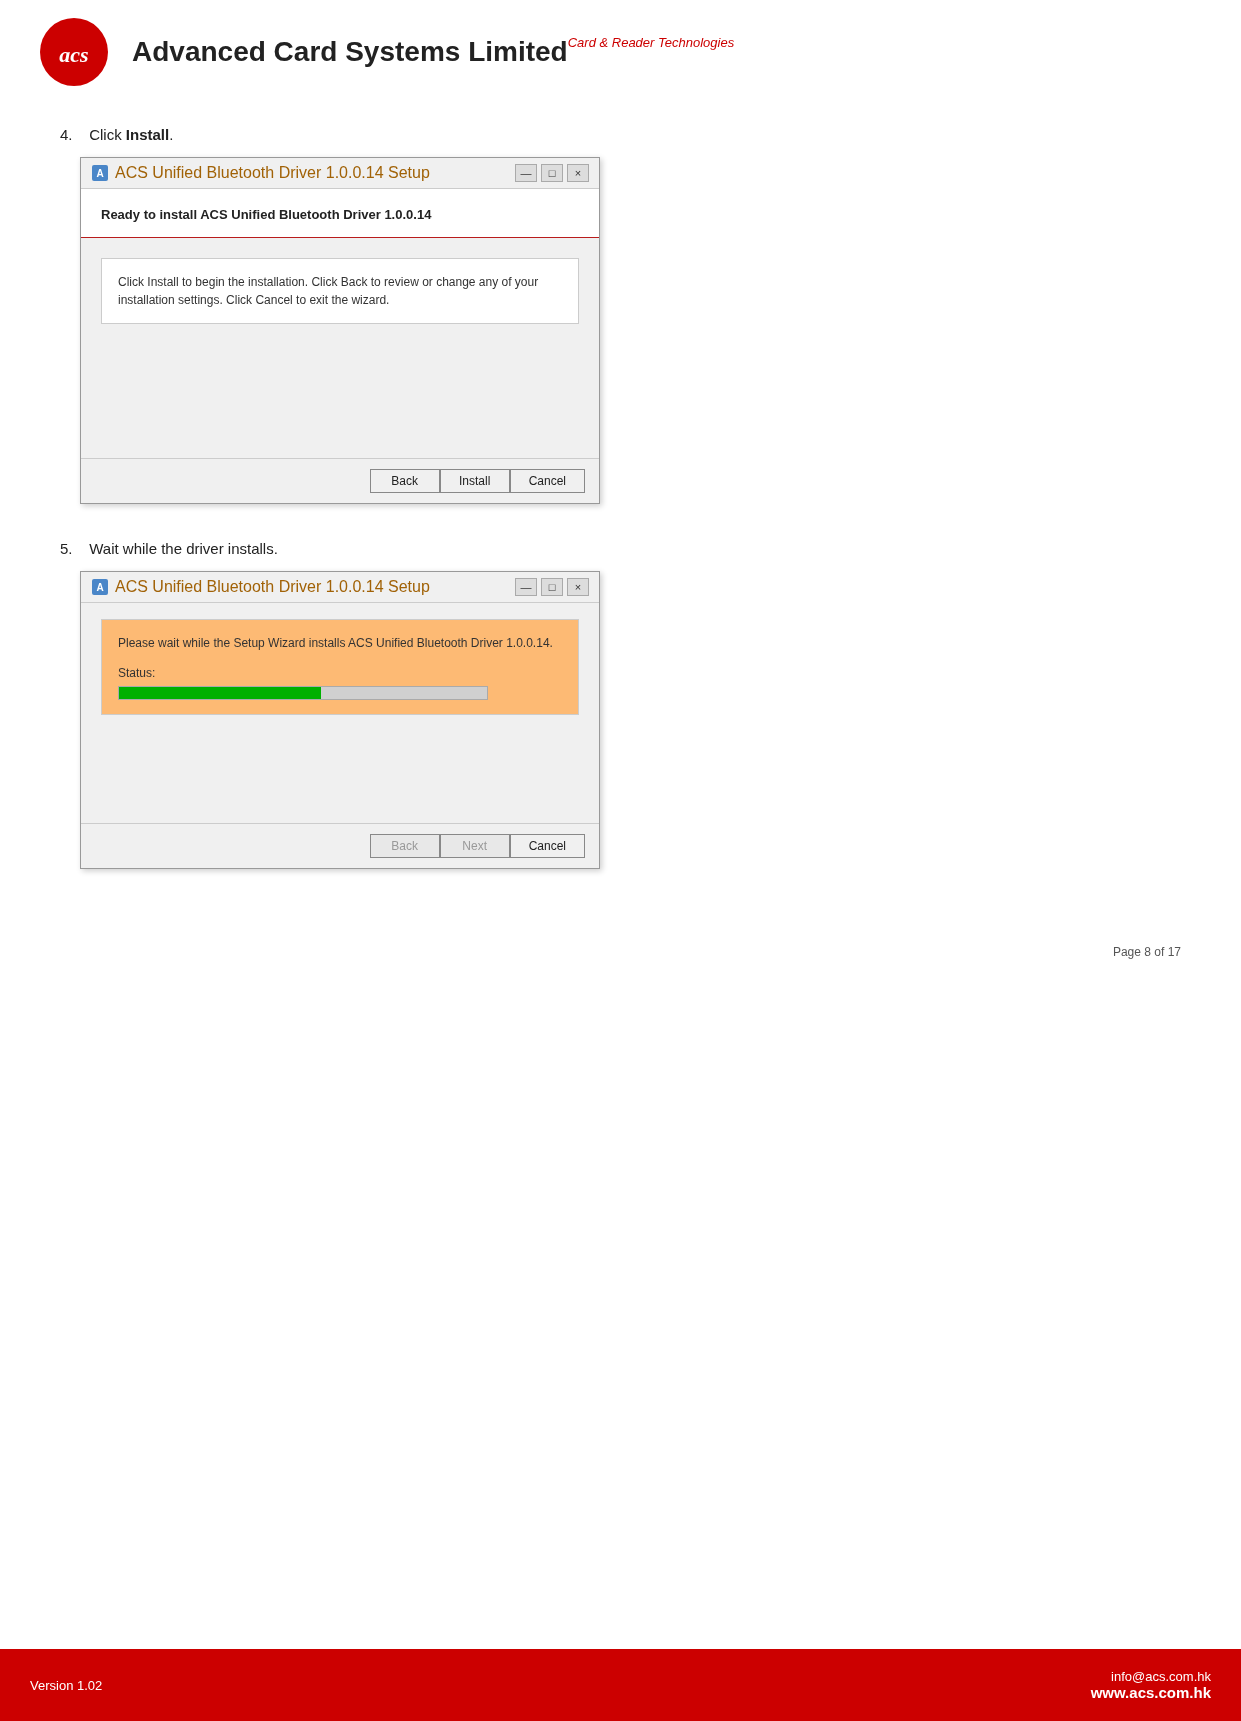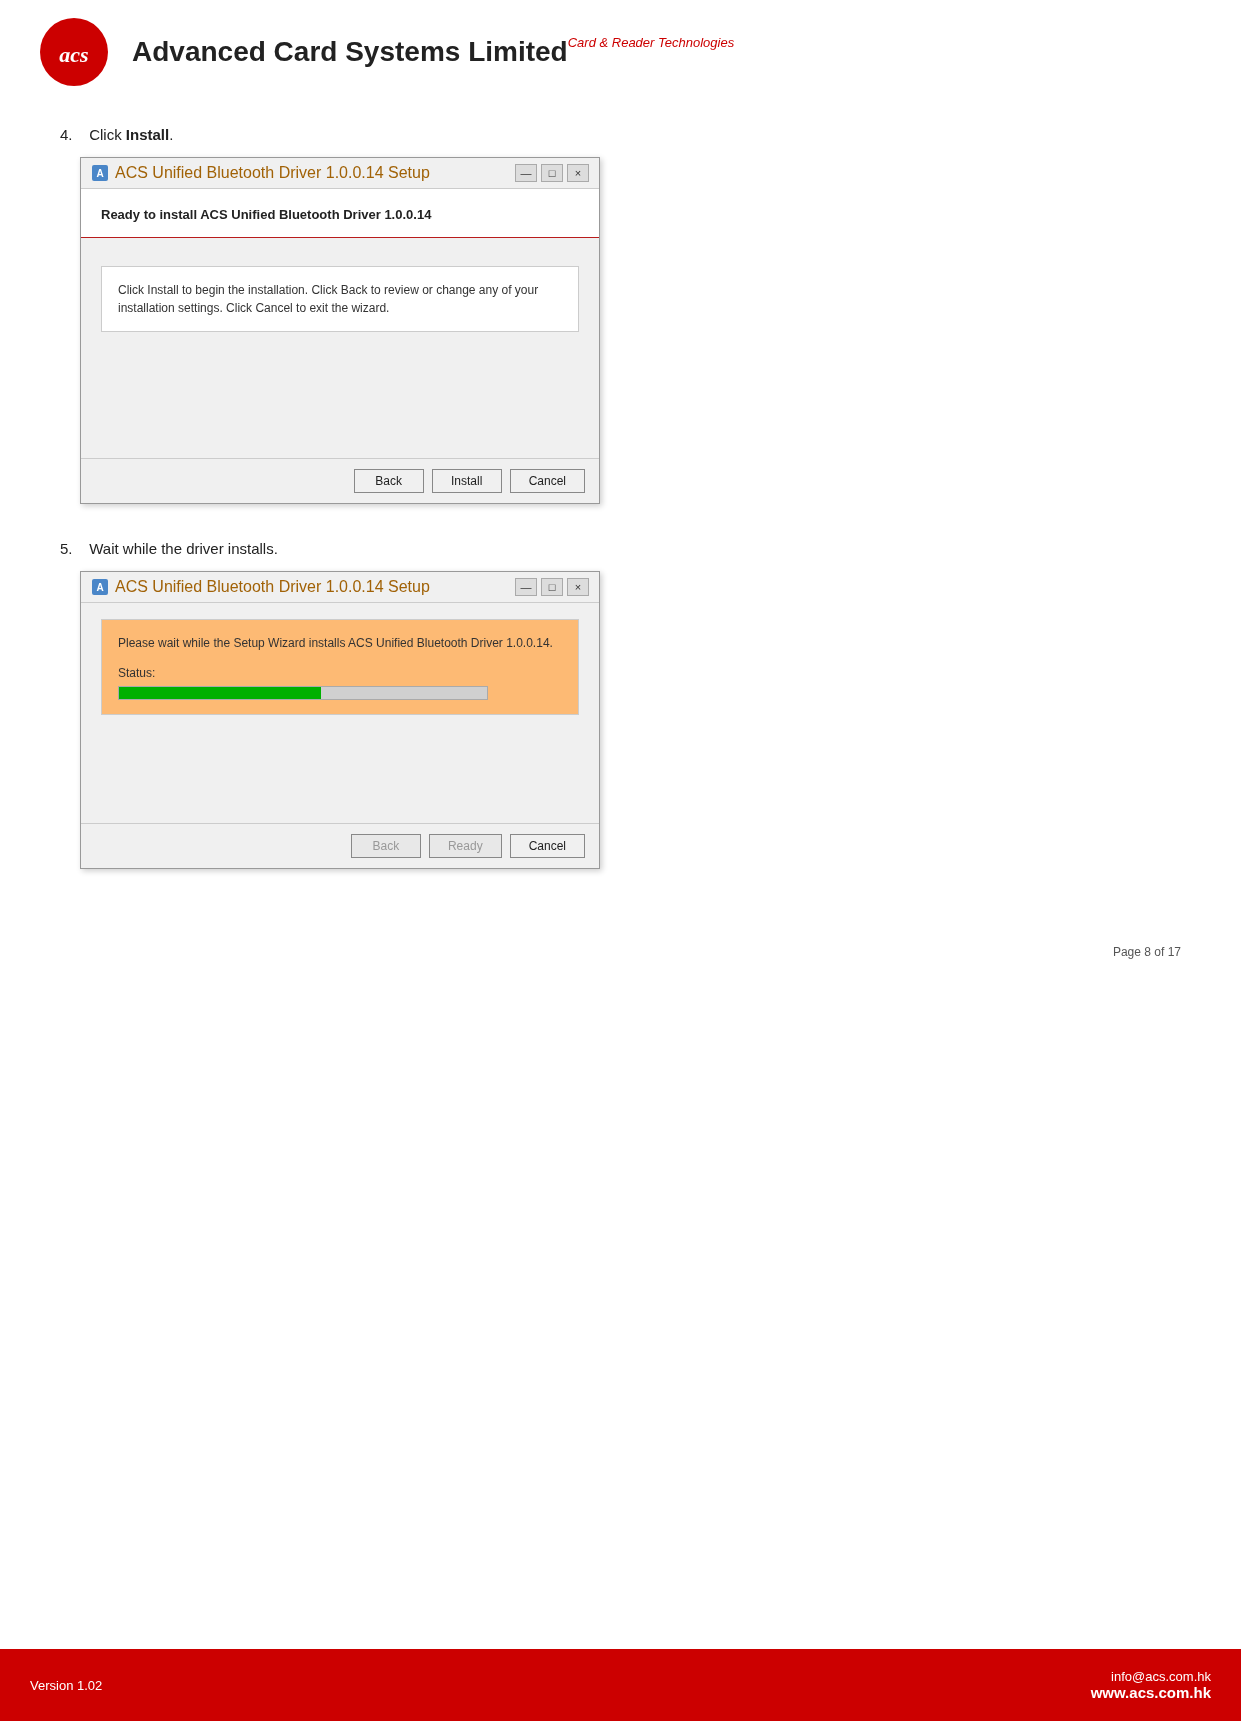--- a/index.html
+++ b/index.html
@@ -125,21 +125,20 @@
       font-size: 12px;
       color: #333;
       line-height: 1.5;
     }
     .dialog-footer {
       background: #f0f0f0;
       border-top: 1px solid #ccc;
       padding: 10px 14px;
       display: flex;
       justify-content: flex-end;
-      gap: 8px;
     }
     .dialog-btn {
       padding: 4px 18px;
       font-size: 12px;
       background: #f0f0f0;
       border: 1px solid #888;
       cursor: pointer;
       color: #222;
       min-width: 70px;
       text-align: center;
@@ -255,21 +254,21 @@
           <div class="dialog-titlebar-btn">□</div>
           <div class="dialog-titlebar-btn close-btn">×</div>
         </div>
       </div>
 
       <div class="dialog-body">
         <div class="dialog-header-section">
           <span class="dialog-header-title">Ready to install ACS Unified Bluetooth Driver 1.0.0.14</span>
         </div>
         <div class="dialog-content-section">
-          <div style="background:#ffffff; border:1px solid #ccc; padding:14px 16px; margin-top: 12px;">
+          <div style="background:#ffffff; border:1px solid #ccc; padding:14px 16px; margin-top: 4px;">
             <p class="dialog-content-text">Click Install to begin the installation. Click Back to review or change any of your installation settings. Click Cancel to exit the wizard.</p>
           </div>
         </div>
         <div class="dialog-footer">
           <button class="dialog-btn">Back</button>
           <button class="dialog-btn primary">Install</button>
           <button class="dialog-btn">Cancel</button>
         </div>
       </div>
     </div>
@@ -303,21 +302,21 @@
           <div style="background:#fdba74; border:1px solid #ccc; padding:14px 16px;">
             <p class="dialog-content-text">Please wait while the Setup Wizard installs ACS Unified Bluetooth Driver 1.0.0.14.</p>
             <div class="status-label">Status:</div>
             <div class="progress-bar-container">
               <div class="progress-bar-fill"></div>
             </div>
           </div>
         </div>
         <div class="dialog-footer">
           <button class="dialog-btn" style="color:#999; background:#e8e8e8;">Back</button>
-          <button class="dialog-btn" style="color:#999; background:#e8e8e8;">Ready</button>
+          <button class="dialog-btn" style="color:#999; background:#e8e8e8;">Next</button>
           <button class="dialog-btn">Cancel</button>
         </div>
       </div>
     </div>
   </div>
 
 </div>
 
 <div class="page-number">
   <span>Page 8 of 17</span>

